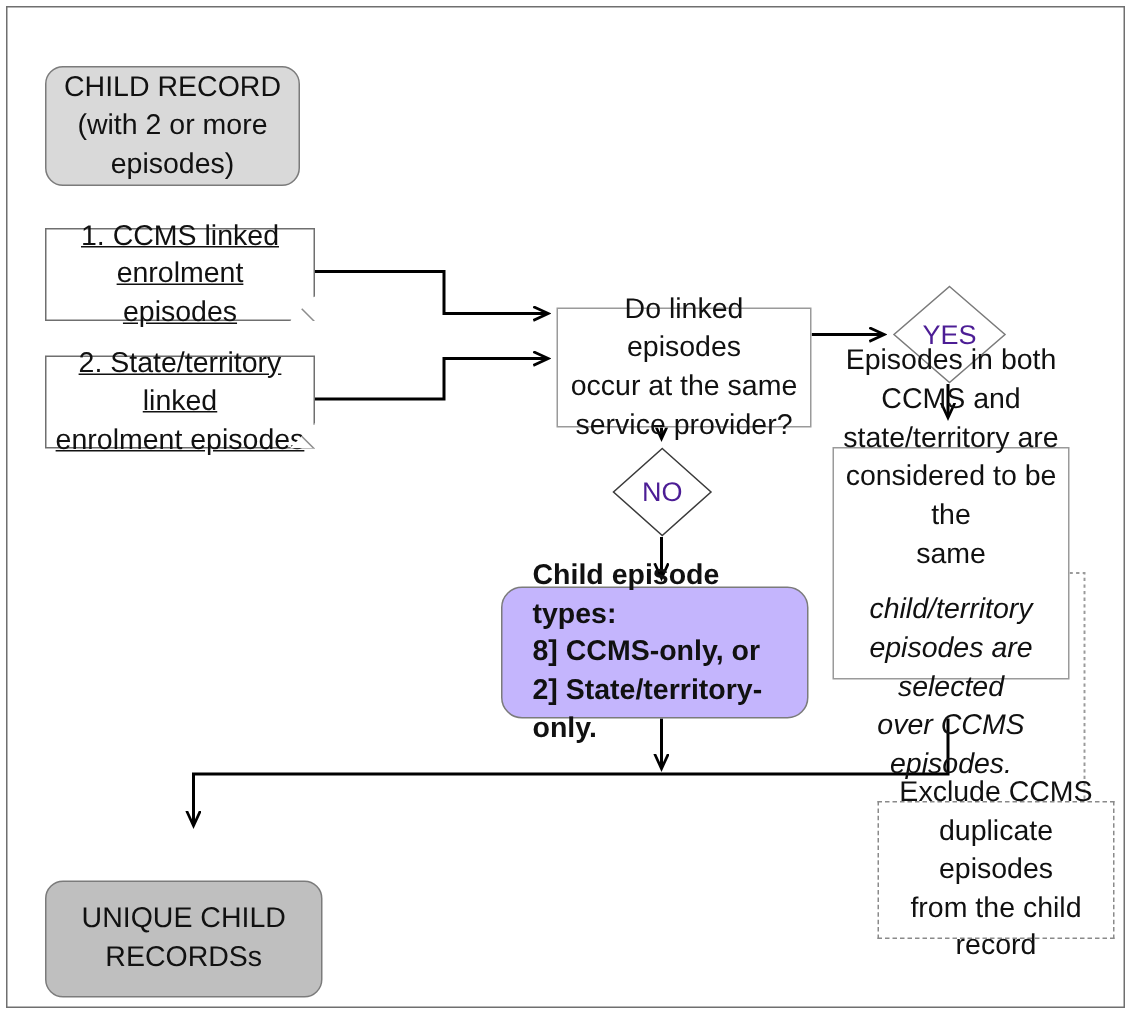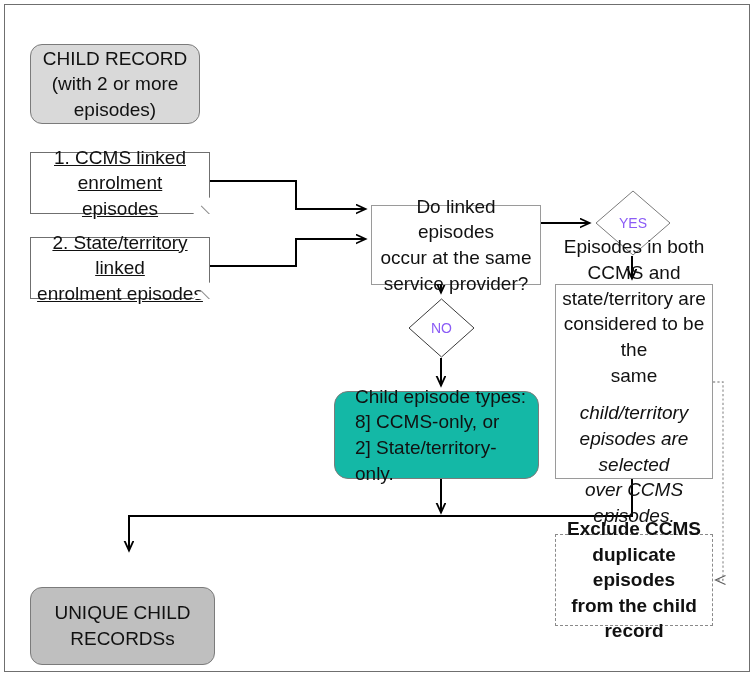--- a/index.html
+++ b/index.html
@@ -46,23 +46,24 @@
     background:#bfbfbf;
     border:1px solid #7b7b7b;
     border-radius:12px;
     margin-top:28px;
   }
   .rect{
     background:#ffffff;
     border:1px solid #9a9a9a;
   }
   .round{
-    background:#14b8a6;
+    background:#c4b5fd;
     border:1px solid #7b7b7b;
     border-radius:14px;
+    font-weight:bold;
   }
   .dashed{
     background:#ffffff;
     border:1px dashed #8a8a8a;
   }
   .doc{
     background:#ffffff;
     border:1px solid #6f6f6f;
     text-decoration:underline;
   }
@@ -87,21 +88,21 @@
     transform-origin:0 0;
     transform:rotate(45deg);
   }
   .diamond-wrap{position:absolute;}
   .diamond-wrap svg{position:absolute;left:0;top:0;}
   .diamond-label{
     position:absolute;
     left:0;top:0;
     width:100%;height:100%;
     display:flex;align-items:center;justify-content:center;
-    font-size:14px;color:#8b5cf6;
+    font-size:18px;color:#4c1d95;
   }
   .align-left .txt{text-align:left;padding-left:20px;}
   .ital{font-style:italic;}
   .spacer{display:block;height:12px;}
   #wires{position:absolute;left:0;top:0;width:755px;height:677px;pointer-events:none;}
 </style>
 </head>
 <body>
 
 <div id="canvas">
@@ -181,21 +182,21 @@
     <div class="diamond-label">YES</div>
   </div>
 
   <div class="diamond-wrap" style="left:408px;top:298px;width:67px;height:60px;">
     <svg width="67" height="60" viewBox="0 0 67 60" xmlns="http://www.w3.org/2000/svg">
       <polygon points="33.5,1 66,30 33.5,59 1,30" fill="#ffffff" stroke="#3b3b3b" stroke-width="1"></polygon>
     </svg>
     <div class="diamond-label">NO</div>
   </div>
 
-  <div class="node rect" style="left:555px;top:284px;width:158px;height:195px;">
+  <div class="node rect" style="left:555px;top:298px;width:158px;height:155px;">
     <div class="txt">
       <span>Episodes in both</span><br>
       <span>CCMS and</span><br>
       <span>state/territory are</span><br>
       <span>considered to be the</span><br>
       <span>same</span>
       <span class="spacer"></span>
       <span class="ital">child/territory</span><br>
       <span class="ital">episodes are selected</span><br>
       <span class="ital">over CCMS episodes.</span>
@@ -203,21 +204,21 @@
   </div>
 
   <div class="node round align-left" style="left:334px;top:391px;width:205px;height:88px;">
     <div class="txt">
       <span>Child episode types:</span><br>
       <span>8] CCMS-only, or</span><br>
       <span>2] State/territory-only.</span>
     </div>
   </div>
 
-  <div class="node dashed" style="left:555px;top:534px;width:158px;height:92px;font-weight:bold;">
+  <div class="node dashed" style="left:585px;top:534px;width:158px;height:92px;">
     <div class="txt">
       <span>Exclude CCMS</span><br>
       <span>duplicate episodes</span><br>
       <span>from the child</span><br>
       <span>record</span>
     </div>
   </div>
 
   <div class="node term-dark" style="left:30px;top:559px;width:185px;height:78px;">
     <div class="txt">

